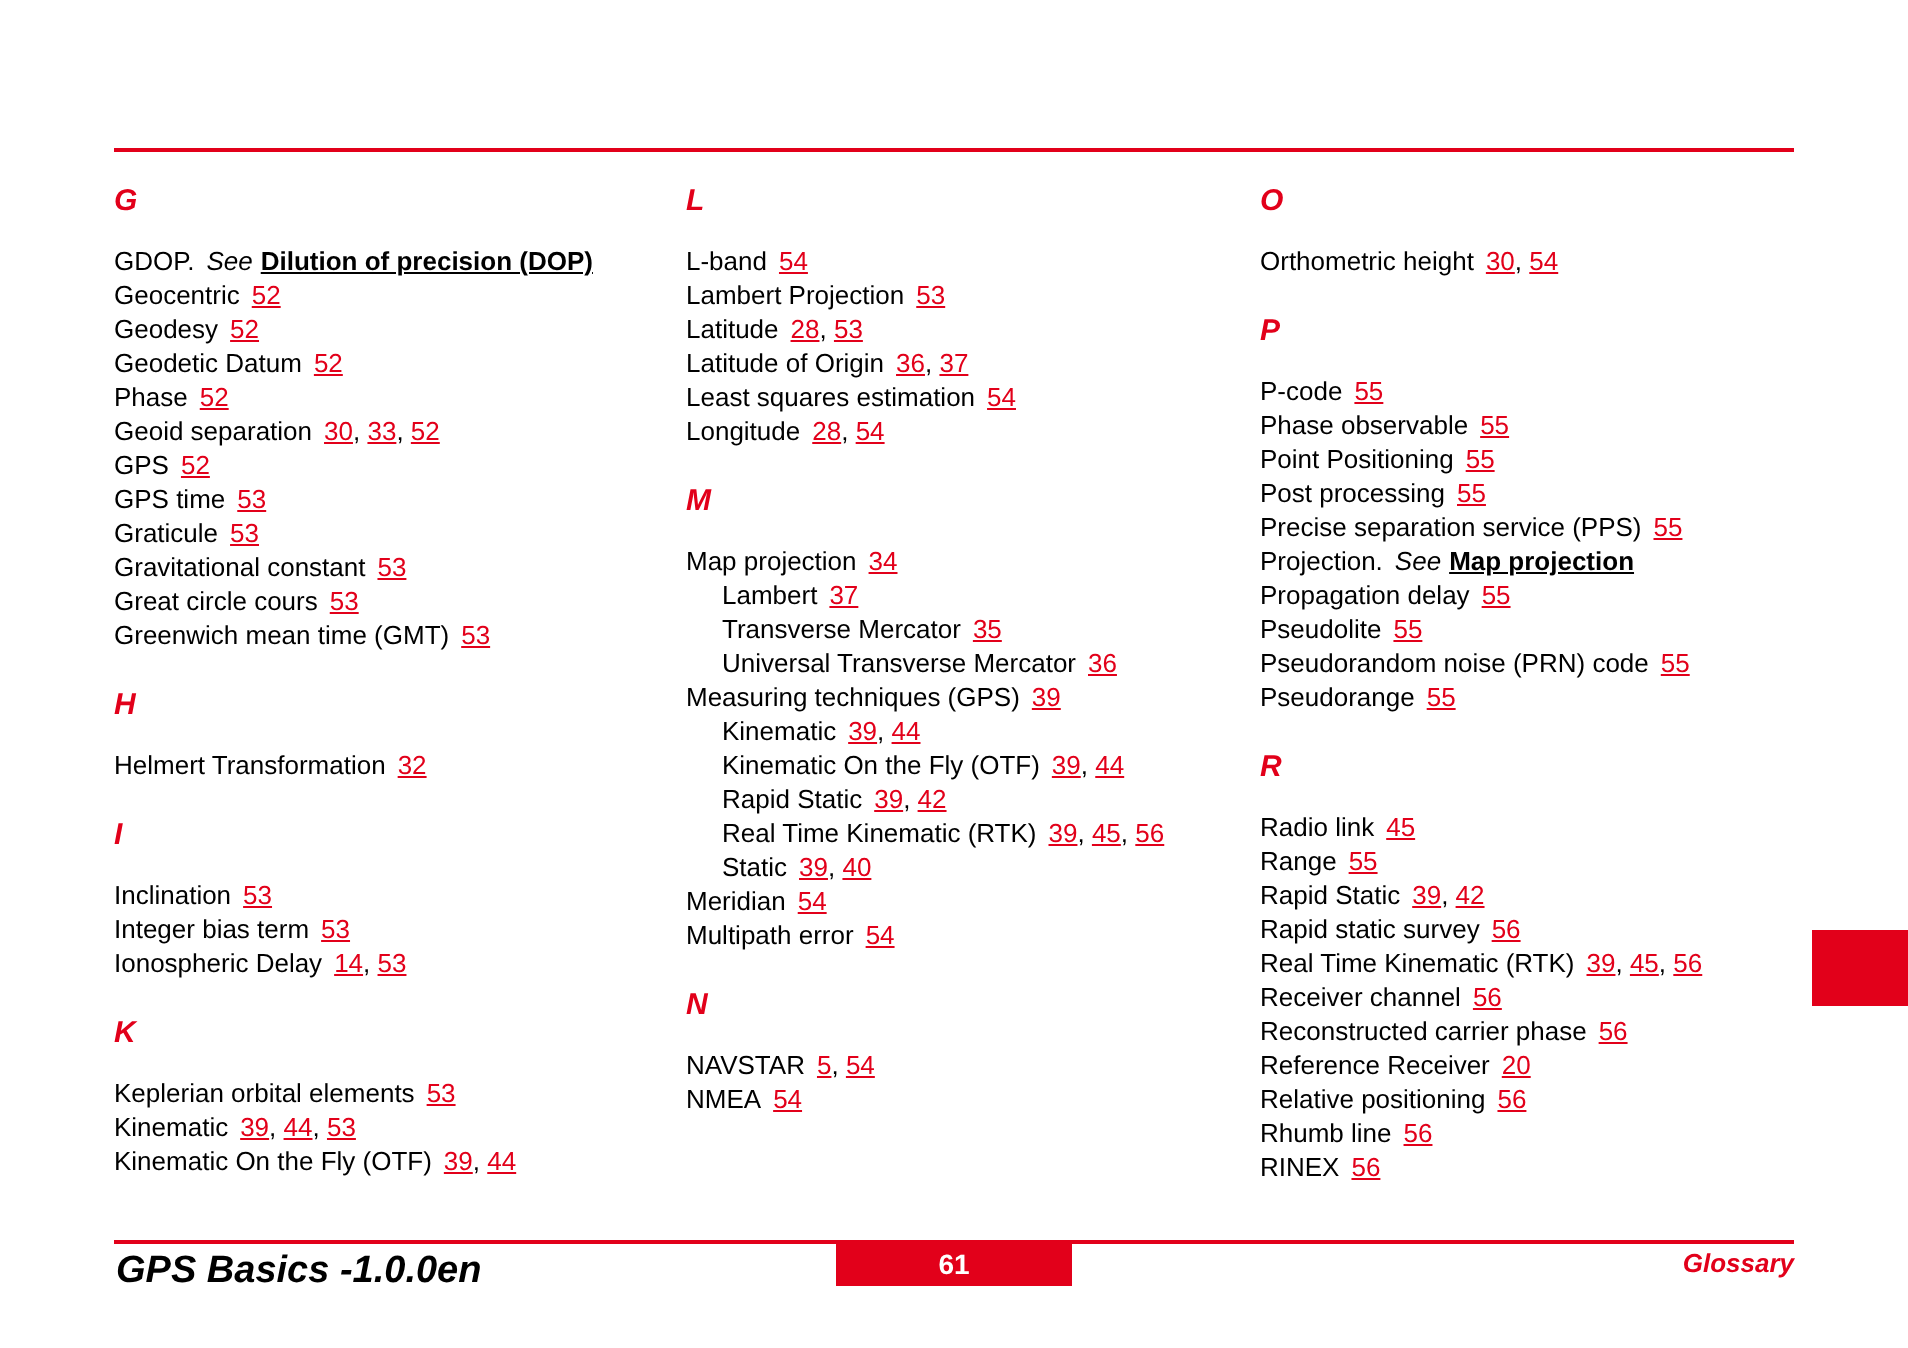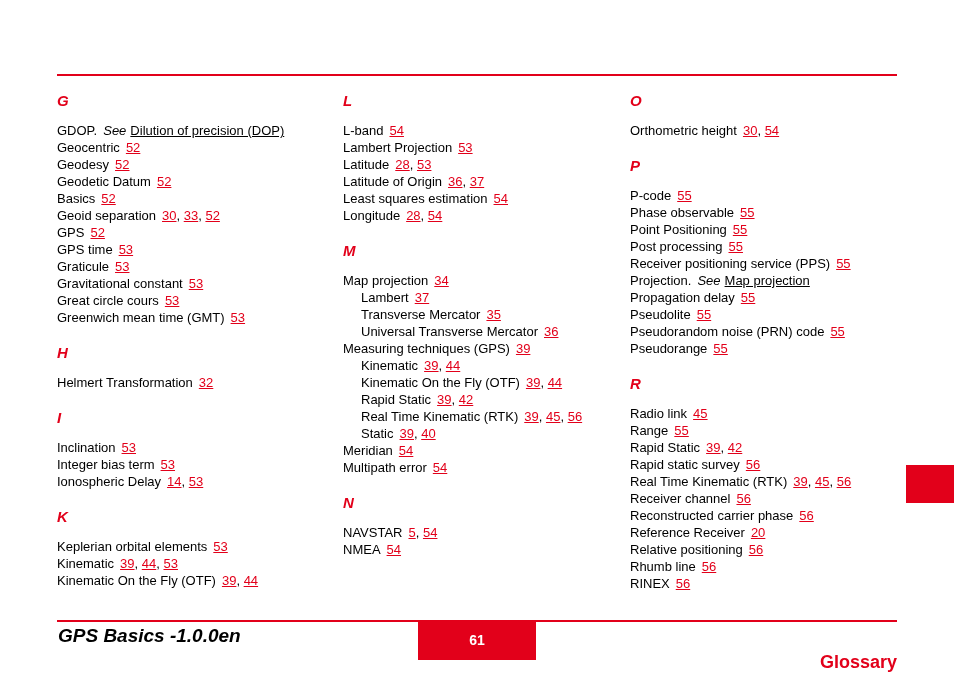--- a/index.html
+++ b/index.html
@@ -34,64 +34,64 @@
   }
   .col > .section-letter:first-child { margin-top: 0; }
   .entry {
     font-size: 13px;
     line-height: 17px;
     white-space: nowrap;
   }
   .entry.indent { padding-left: 18px; }
   .entry-text { color: #000; }
   .see { font-style: italic; margin: 0 4px 0 6px; }
-  .see-ref { text-decoration: underline; cursor: pointer; color: #000; }
+  .see-ref { text-decoration: underline; cursor: pointer; color: #000; font-weight: bold; }
   .pages { margin-left: 6px; color: #000; }
   .page-link {
     color: var(--red);
     text-decoration: underline;
     cursor: pointer;
   }
   .red-tab {
     position: absolute; right: 0; top: 465px;
     width: 48px; height: 38px; background: var(--red);
   }
   .footer-rule {
     position: absolute; left: 57px; top: 620px;
     width: 840px; height: 2px; background: var(--red);
   }
   .footer-left {
     position: absolute; left: 58px; top: 625px;
     font-style: italic; font-weight: bold; font-size: 19px; color: #000;
   }
   .page-badge {
     position: absolute; left: 418px; top: 620px;
-    width: 118px; height: 40px; background: var(--red);
+    width: 118px; height: 23px; background: var(--red);
     color: #fff; font-weight: bold; font-size: 14px;
     display: flex; align-items: center; justify-content: center;
   }
   .footer-right {
-    position: absolute; right: 57px; top: 652px;
-    color: var(--red); font-weight: bold; font-size: 18px;
+    position: absolute; right: 57px; top: 624px;
+    color: var(--red); font-weight: bold; font-style: italic; font-size: 13px;
   }
 </style>
 </head>
 <body>
 
 <div class="page" style="--red: #e2001a;">
   <div class="top-rule"></div>
 
   <div class="columns" id="cols">
       <div class="col">
         <div class="section-letter">G</div>
         <div class="entry"><span class="entry-text">GDOP.</span><span class="see">See</span><span class="see-ref">Dilution of precision (DOP)</span></div>
         <div class="entry"><span class="entry-text">Geocentric</span><span class="pages"><span class="page-link">52</span></span></div>
         <div class="entry"><span class="entry-text">Geodesy</span><span class="pages"><span class="page-link">52</span></span></div>
         <div class="entry"><span class="entry-text">Geodetic Datum</span><span class="pages"><span class="page-link">52</span></span></div>
-        <div class="entry"><span class="entry-text">Basics</span><span class="pages"><span class="page-link">52</span></span></div>
+        <div class="entry"><span class="entry-text">Phase</span><span class="pages"><span class="page-link">52</span></span></div>
         <div class="entry"><span class="entry-text">Geoid separation</span><span class="pages"><span class="page-link">30</span>, <span class="page-link">33</span>, <span class="page-link">52</span></span></div>
         <div class="entry"><span class="entry-text">GPS</span><span class="pages"><span class="page-link">52</span></span></div>
         <div class="entry"><span class="entry-text">GPS time</span><span class="pages"><span class="page-link">53</span></span></div>
         <div class="entry"><span class="entry-text">Graticule</span><span class="pages"><span class="page-link">53</span></span></div>
         <div class="entry"><span class="entry-text">Gravitational constant</span><span class="pages"><span class="page-link">53</span></span></div>
         <div class="entry"><span class="entry-text">Great circle cours</span><span class="pages"><span class="page-link">53</span></span></div>
         <div class="entry"><span class="entry-text">Greenwich mean time (GMT)</span><span class="pages"><span class="page-link">53</span></span></div>
         <div class="section-letter">H</div>
         <div class="entry"><span class="entry-text">Helmert Transformation</span><span class="pages"><span class="page-link">32</span></span></div>
         <div class="section-letter">I</div>
@@ -129,21 +129,21 @@
         <div class="entry"><span class="entry-text">NMEA</span><span class="pages"><span class="page-link">54</span></span></div>
       </div>
       <div class="col">
         <div class="section-letter">O</div>
         <div class="entry"><span class="entry-text">Orthometric height</span><span class="pages"><span class="page-link">30</span>, <span class="page-link">54</span></span></div>
         <div class="section-letter">P</div>
         <div class="entry"><span class="entry-text">P-code</span><span class="pages"><span class="page-link">55</span></span></div>
         <div class="entry"><span class="entry-text">Phase observable</span><span class="pages"><span class="page-link">55</span></span></div>
         <div class="entry"><span class="entry-text">Point Positioning</span><span class="pages"><span class="page-link">55</span></span></div>
         <div class="entry"><span class="entry-text">Post processing</span><span class="pages"><span class="page-link">55</span></span></div>
-        <div class="entry"><span class="entry-text">Receiver positioning service (PPS)</span><span class="pages"><span class="page-link">55</span></span></div>
+        <div class="entry"><span class="entry-text">Precise separation service (PPS)</span><span class="pages"><span class="page-link">55</span></span></div>
         <div class="entry"><span class="entry-text">Projection.</span><span class="see">See</span><span class="see-ref">Map projection</span></div>
         <div class="entry"><span class="entry-text">Propagation delay</span><span class="pages"><span class="page-link">55</span></span></div>
         <div class="entry"><span class="entry-text">Pseudolite</span><span class="pages"><span class="page-link">55</span></span></div>
         <div class="entry"><span class="entry-text">Pseudorandom noise (PRN) code</span><span class="pages"><span class="page-link">55</span></span></div>
         <div class="entry"><span class="entry-text">Pseudorange</span><span class="pages"><span class="page-link">55</span></span></div>
         <div class="section-letter">R</div>
         <div class="entry"><span class="entry-text">Radio link</span><span class="pages"><span class="page-link">45</span></span></div>
         <div class="entry"><span class="entry-text">Range</span><span class="pages"><span class="page-link">55</span></span></div>
         <div class="entry"><span class="entry-text">Rapid Static</span><span class="pages"><span class="page-link">39</span>, <span class="page-link">42</span></span></div>
         <div class="entry"><span class="entry-text">Rapid static survey</span><span class="pages"><span class="page-link">56</span></span></div>

